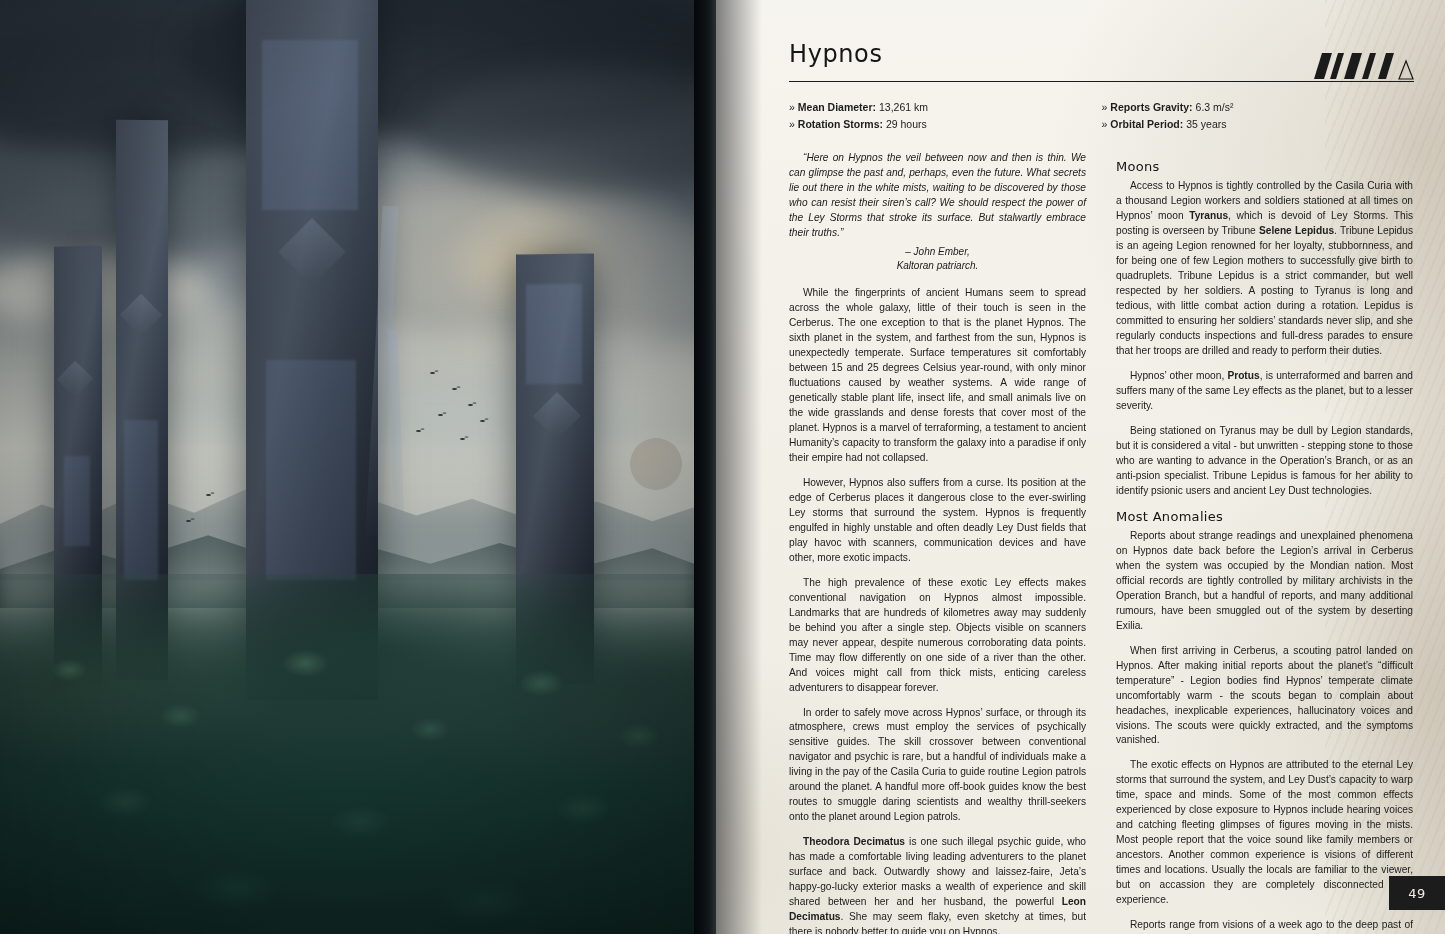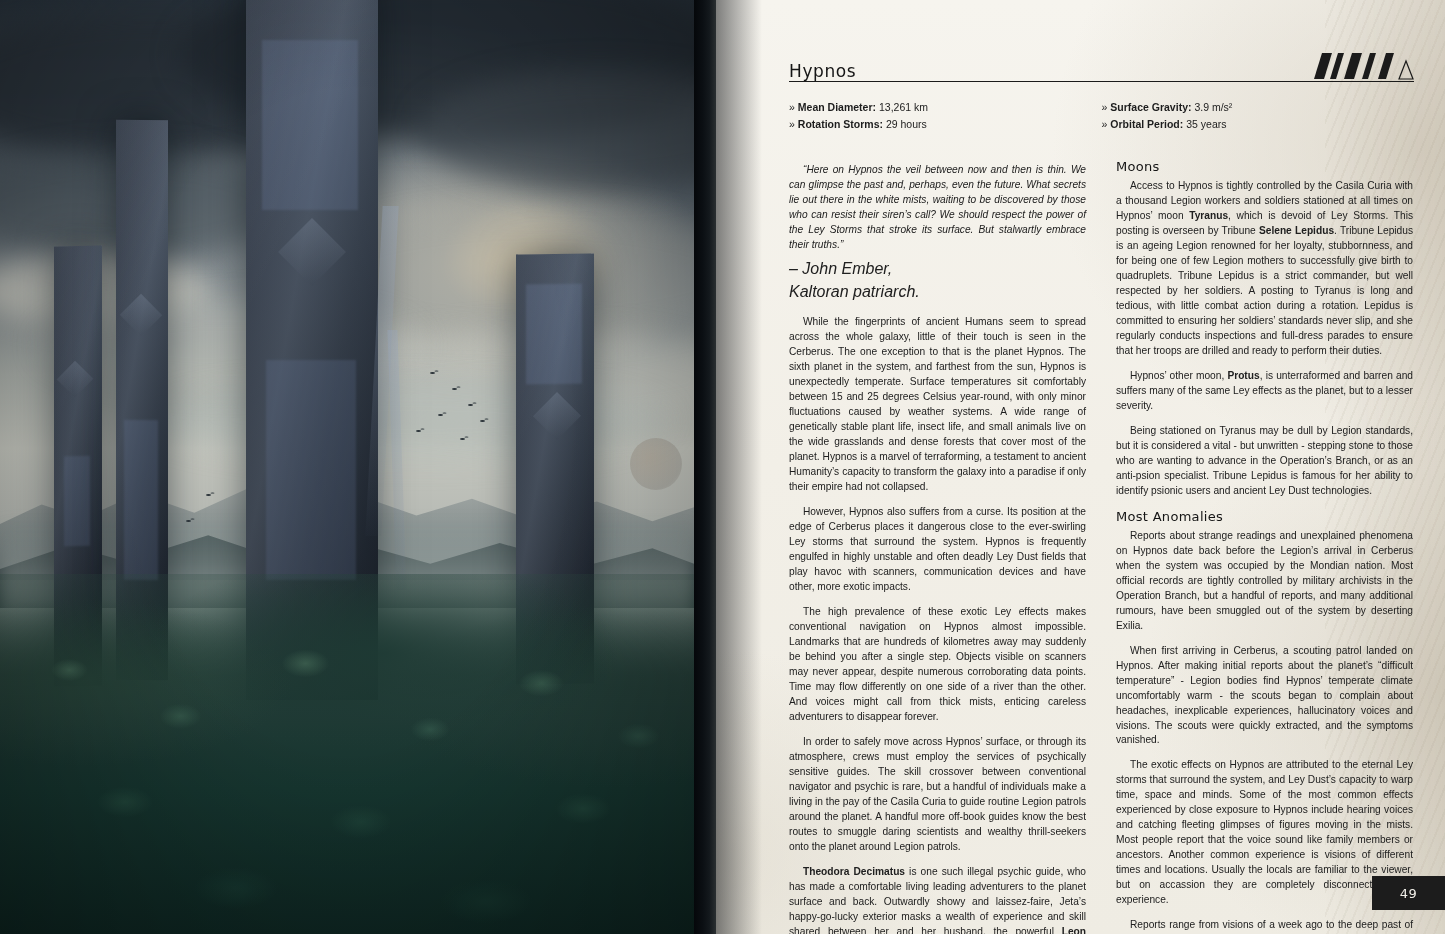--- a/index.html
+++ b/index.html
@@ -218,25 +218,25 @@
   
   .title-row {
     position: relative;
     display: flex;
     align-items: flex-end;
     height: 34px;
     margin-bottom: 2px;
   }
   .chapter-title {
     font-family: "DejaVu Sans", sans-serif;
-    font-size: 17px;
+    font-size: 24px;
     letter-spacing: 0.6px;
     color: #161616;
     line-height: 1;
-    padding-bottom: 2px;
+    padding-bottom: 16px;
     white-space: nowrap;
   }
   .title-rule {
     position: absolute;
     left: 0; right: 0; bottom: 0;
     height: 1px;
     background: #1b1b1b;
   }
   .title-deco {
     position: absolute;
@@ -269,53 +269,53 @@
   p.body {
     margin: 0 0 10px 0;
     font-size: 10.2px;
     line-height: 1.47;
     text-align: justify;
     text-indent: 14px;
     color: #202020;
     hyphens: auto;
   }
   p.quote {
-    margin: 16px 0 4px 0;
+    margin: 4px 0 4px 0;
     font-size: 10.2px;
     line-height: 1.47;
     text-align: justify;
     text-indent: 14px;
     font-style: italic;
     color: #202020;
   }
   .quote-attr {
     margin: 0 0 12px 0;
-    font-size: 16px;
+    font-size: 10px;
     line-height: 1.45;
-    text-align: left;
+    text-align: center;
     font-style: italic;
     color: #202020;
   }
   h3.sub {
     margin: 12px 0 5px 0;
     font-family: "DejaVu Sans", sans-serif;
     font-size: 13px;
     font-weight: normal;
     letter-spacing: 0.3px;
     color: #141414;
   }
   h3.sub.spaced { margin-top: 8px; }
   b { font-weight: bold; }
 
   
   .folio-tab {
     position: absolute;
     right: 0;
     bottom: 24px;
-    width: 73px;
+    width: 56px;
     height: 34px;
     background: #1c1c1c;
     display: flex;
     align-items: center;
     justify-content: center;
   }
   .folio-num {
     color: #f1efe8;
     font-family: "DejaVu Sans", sans-serif;
     font-size: 13px;
@@ -414,21 +414,21 @@
         <div class="stats-col">
           <div class="stat-line">
             <span class="guillemet">»</span><span class="stat-label">Mean Diameter:</span> <span>13,261 km</span>
           </div>
           <div class="stat-line">
             <span class="guillemet">»</span><span class="stat-label">Rotation Storms:</span> <span>29 hours</span>
           </div>
         </div>
         <div class="stats-col">
           <div class="stat-line">
-            <span class="guillemet">»</span><span class="stat-label">Surface Gravity:</span> <span>3.9 m/s²</span>
+            <span class="guillemet">»</span><span class="stat-label">Reports Gravity:</span> <span>6.3 m/s²</span>
           </div>
           <div class="stat-line">
             <span class="guillemet">»</span><span class="stat-label">Orbital Period:</span> <span>35 years</span>
           </div>
         </div>
       </div>
 
       <div class="columns">
 
         <div class="col">

